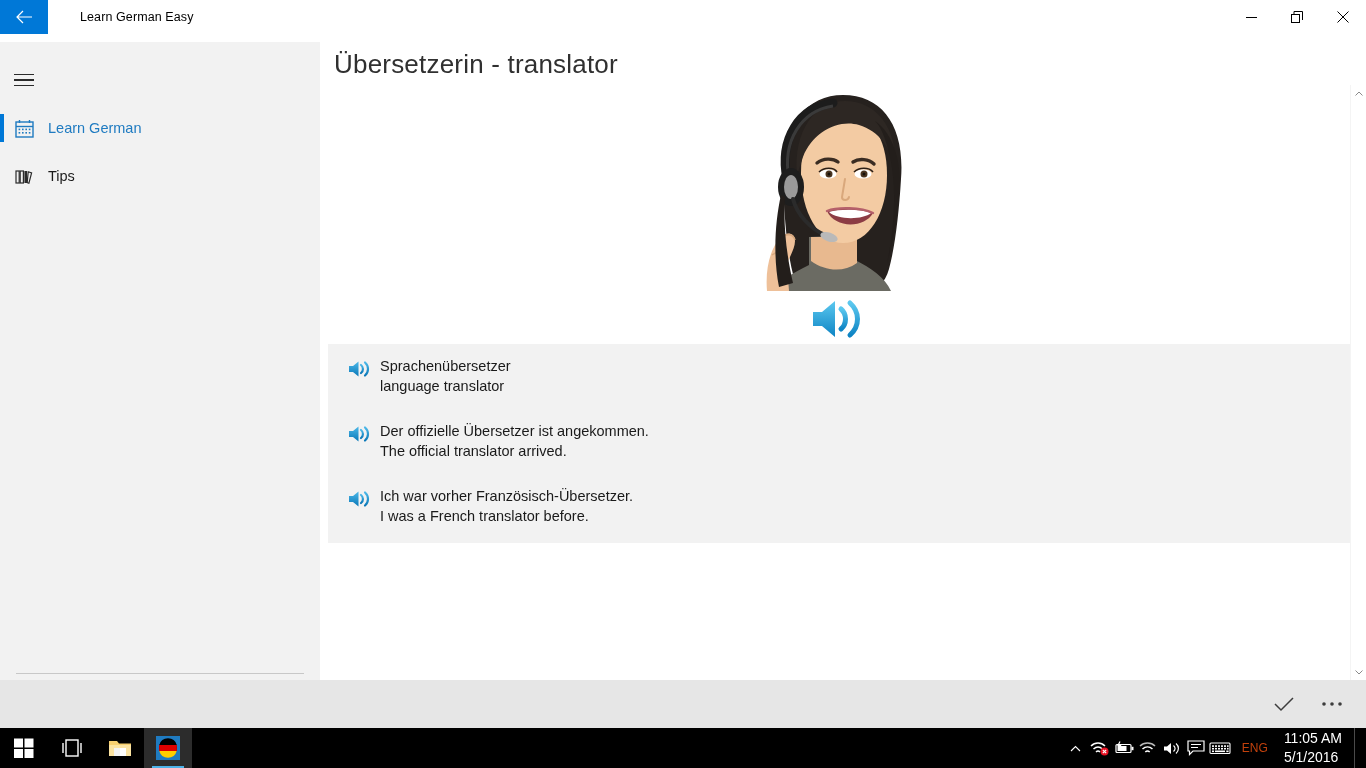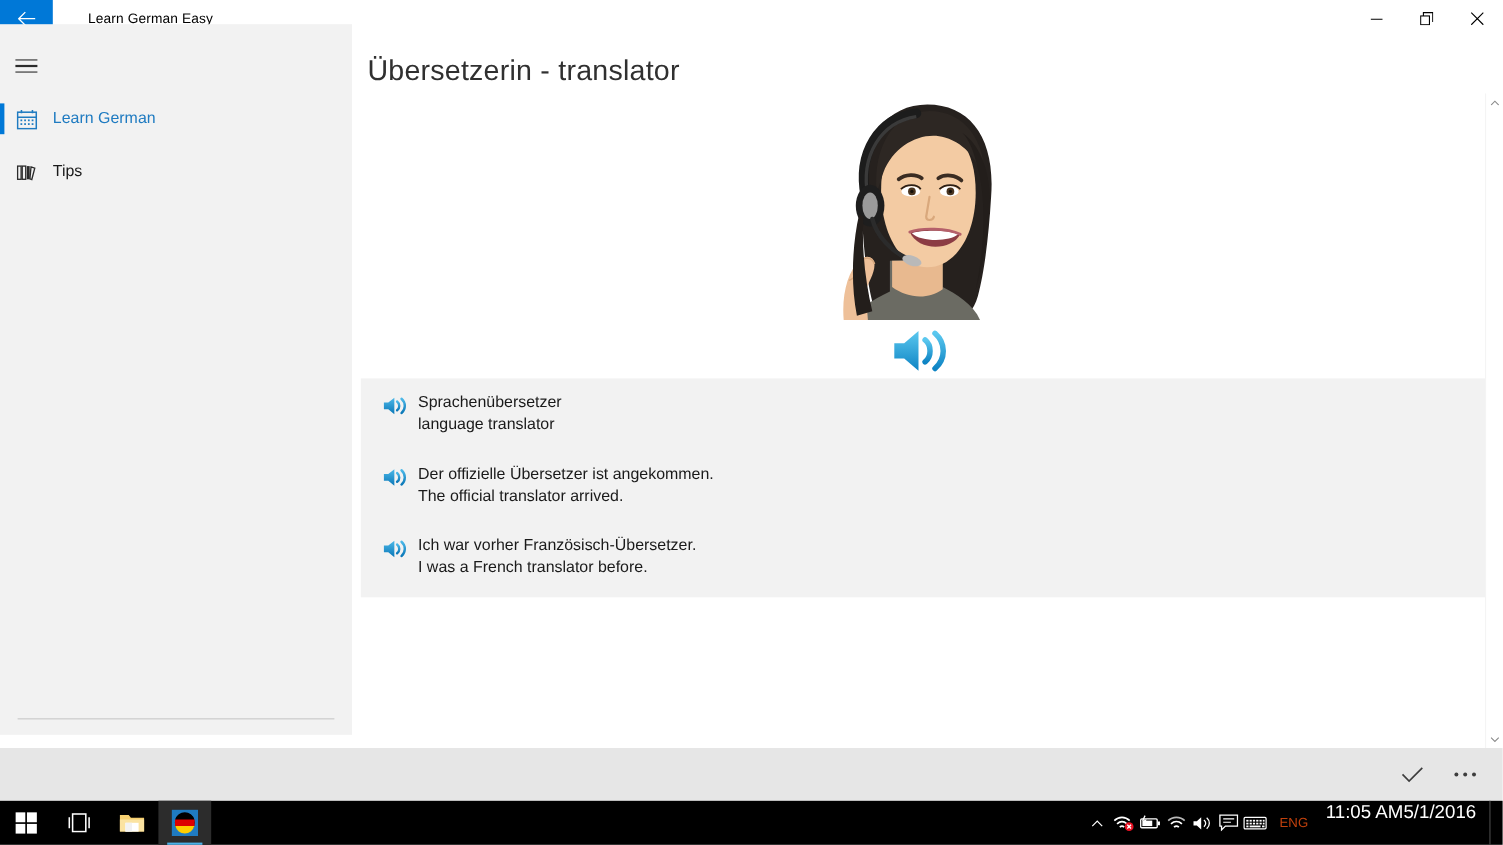--- a/index.html
+++ b/index.html
@@ -28,21 +28,21 @@
     letter-spacing: .1px;
   }
   .wincontrol {
     width: 46px; height: 34px;
     display: flex; align-items: center; justify-content: center;
     cursor: pointer;
   }
 
   
   #sidebar {
-    position: absolute; left: 0; top: 22px; width: 320px; height: 646px;
+    position: absolute; left: 0; top: 42px; width: 320px; height: 646px;
     background: #f2f2f2;
   }
   #hamburger {
     position: absolute; left: 0; top: 14px;
     width: 48px; height: 48px;
     display: flex; align-items: center; justify-content: center;
     cursor: pointer;
   }
   .ham-lines { width: 20px; }
   .ham-lines span {
@@ -176,23 +176,23 @@
   .tray-icon {
     width: 24px; height: 40px;
     display: flex; align-items: center; justify-content: center;
     cursor: pointer; color: #ffffff;
   }
   #tray-lang {
     color: #c2410c; font-size: 12px; padding: 0 10px; height: 40px;
     display: flex; align-items: center; cursor: pointer;
   }
   #tray-clock {
-    color: #ffffff; font-size: 17px; line-height: 1.35;
-    text-align: center; padding: 0 12px 0 6px; cursor: pointer;
-    display: flex; flex-direction: row; justify-content: center; height: 40px;
+    color: #ffffff; font-size: 14px; line-height: 1.35;
+    text-align: left; padding: 0 12px 0 6px; cursor: pointer;
+    display: flex; flex-direction: column; justify-content: center; height: 40px;
   }
   #show-desktop {
     width: 8px; height: 40px; border-left: 1px solid #4a4a4a; cursor: pointer;
   }
 </style>
 </head>
 <body>
 
 <div id="titlebar">
   <div id="back-button">

